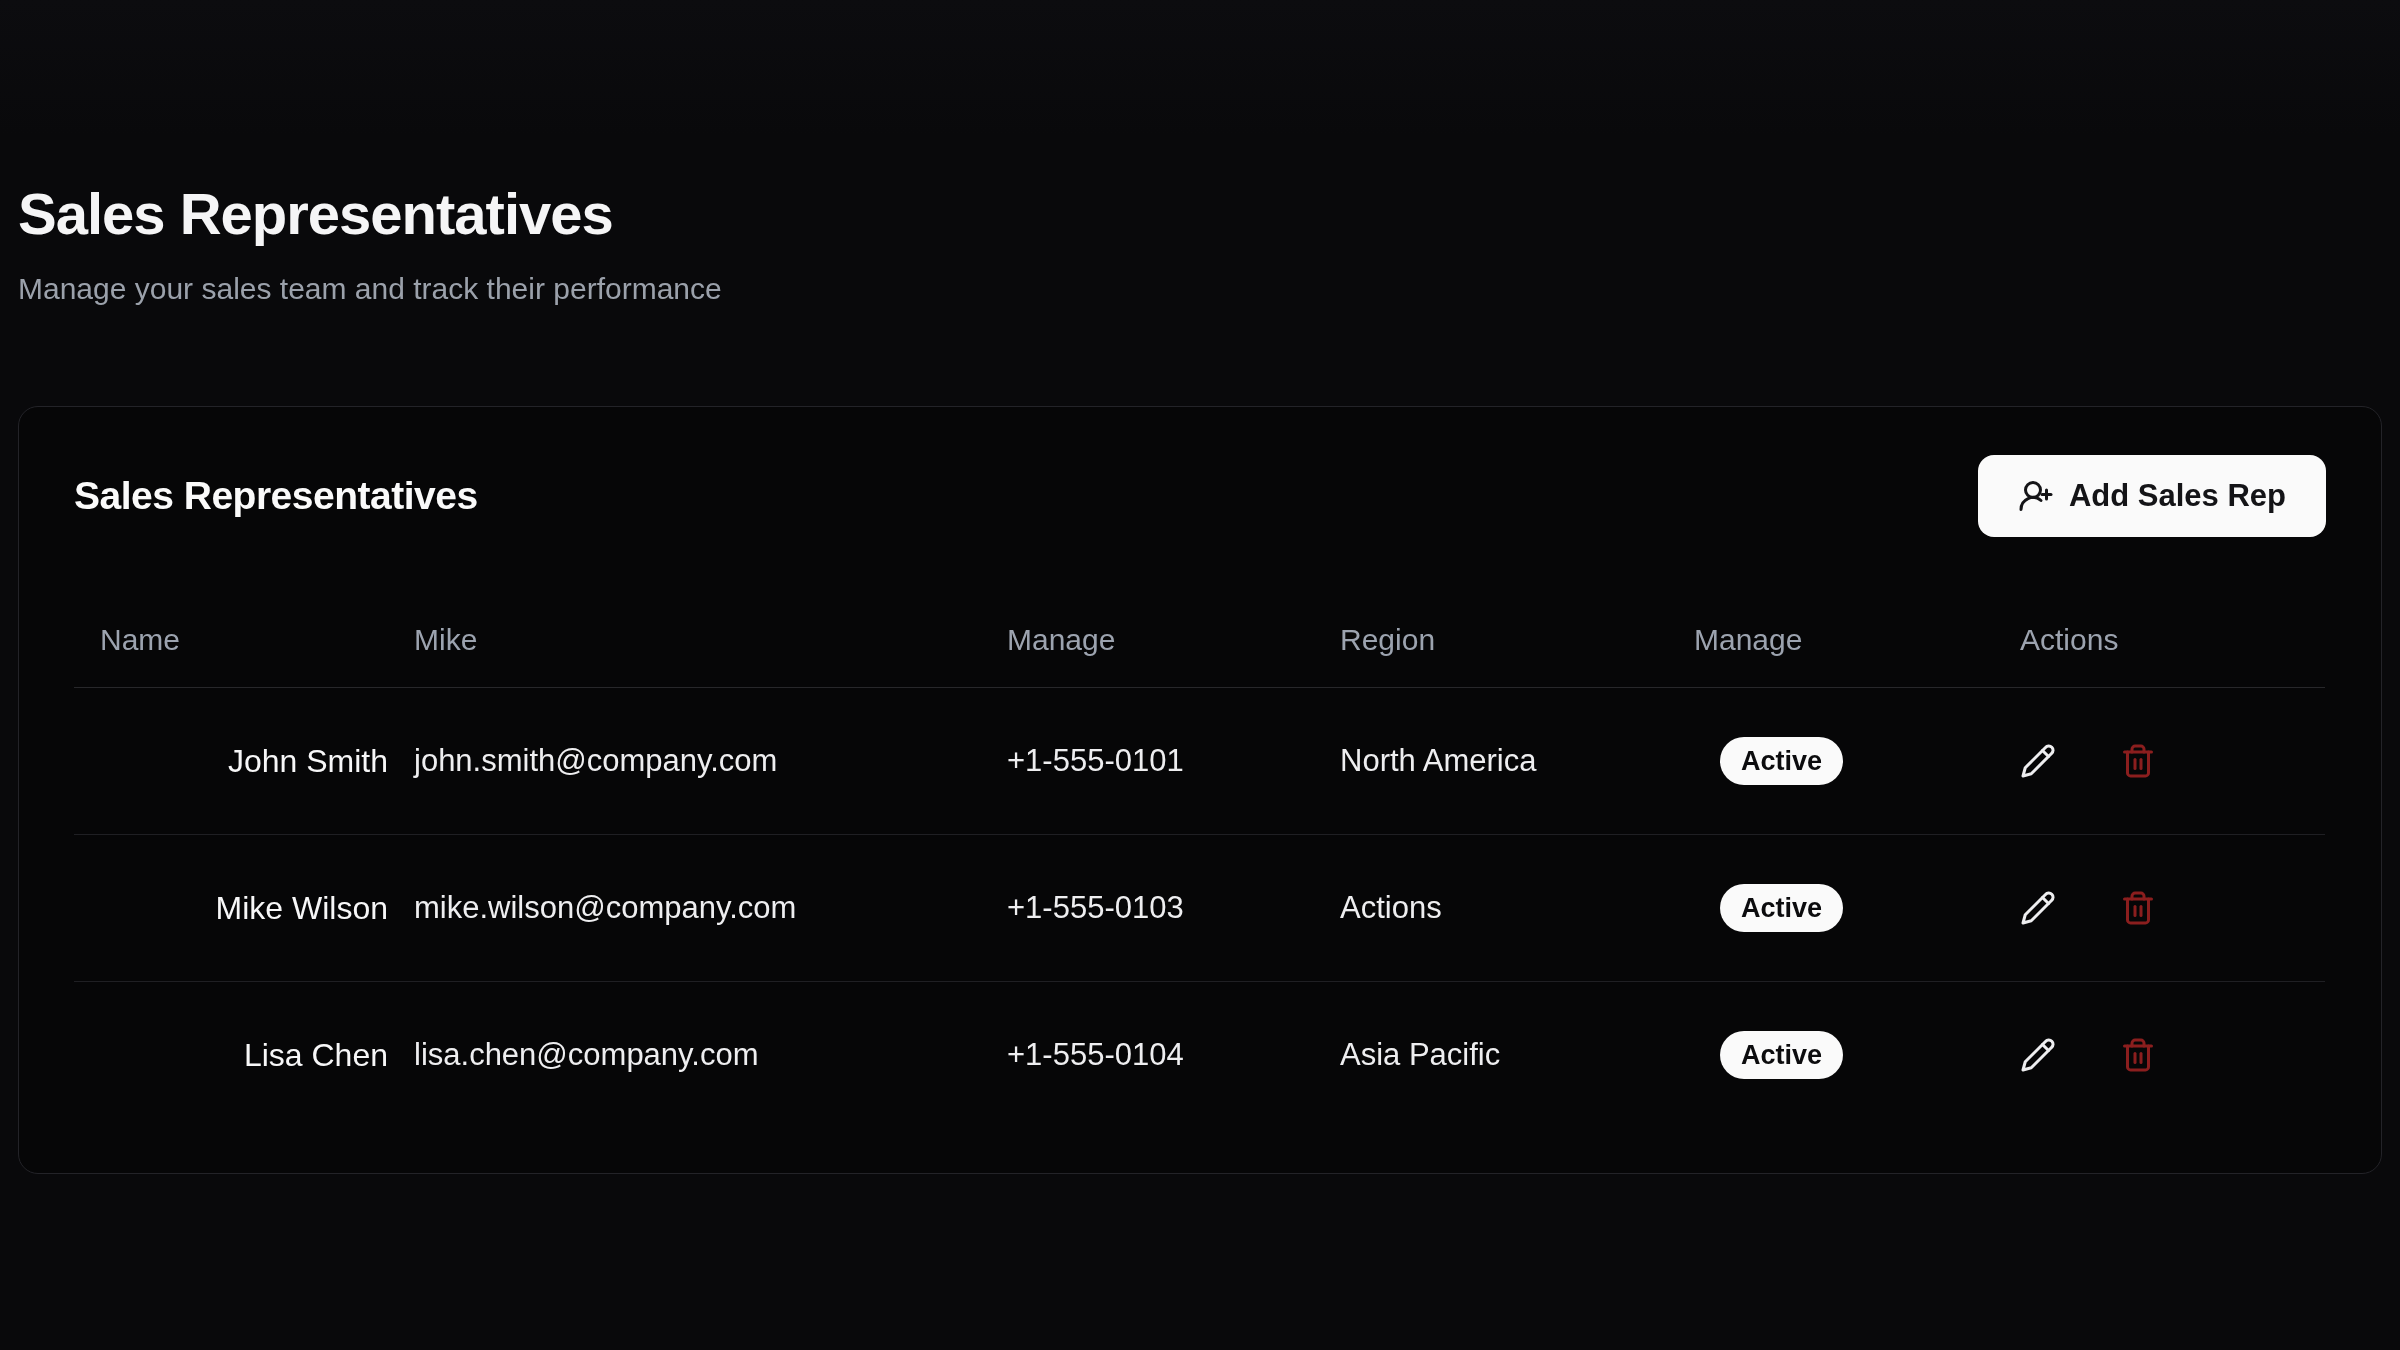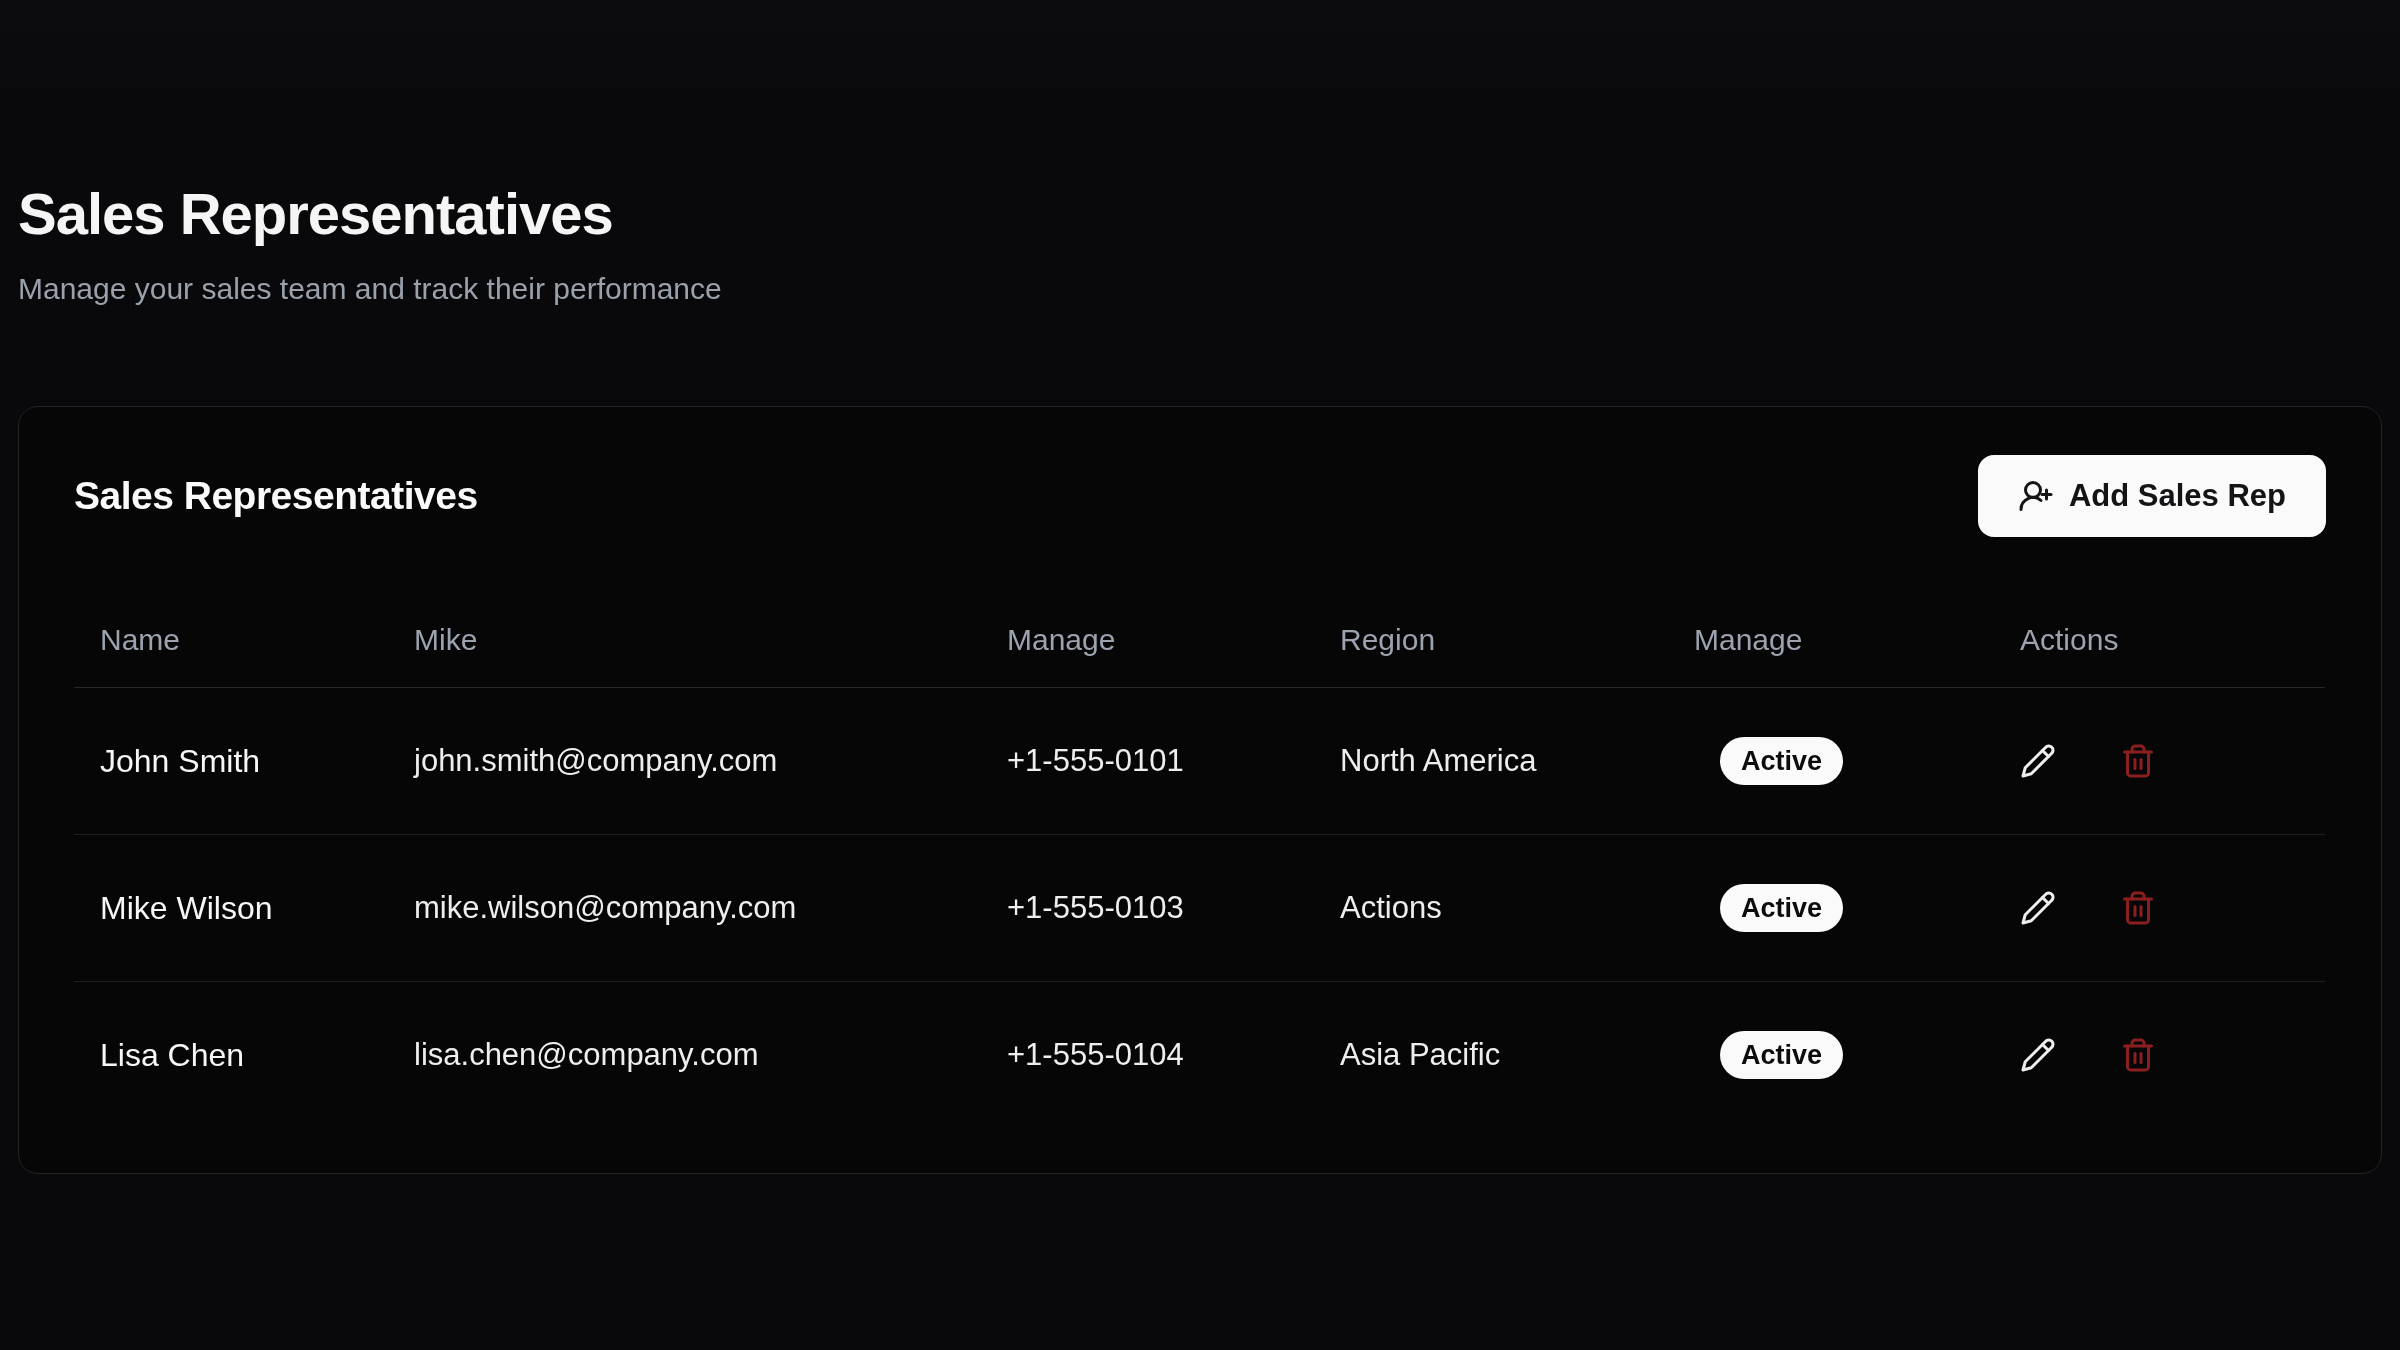--- a/index.html
+++ b/index.html
@@ -93,21 +93,21 @@
   td{
     height:146px;
     padding:0 0 0 26px;
     vertical-align:middle;
     font-size:31px;
     font-weight:400;
     color:#eeeef0;
     border-bottom:1px solid #1f1f23;
   }
   tr.rep-row:last-child td{border-bottom:none;}
-  td.cell-name{font-weight:500;color:#f7f7f8;font-size:32px;}
+  td.cell-name{font-weight:500;color:#f7f7f8;font-size:32px;text-align:right;}
   .badge{
     display:inline-block;
     margin-left:26px;
     height:48px;
     line-height:48px;
     padding:0 21px;
     background:#fafafa;
     color:#0c0c0e;
     border-radius:26px;
     font-size:27px;

